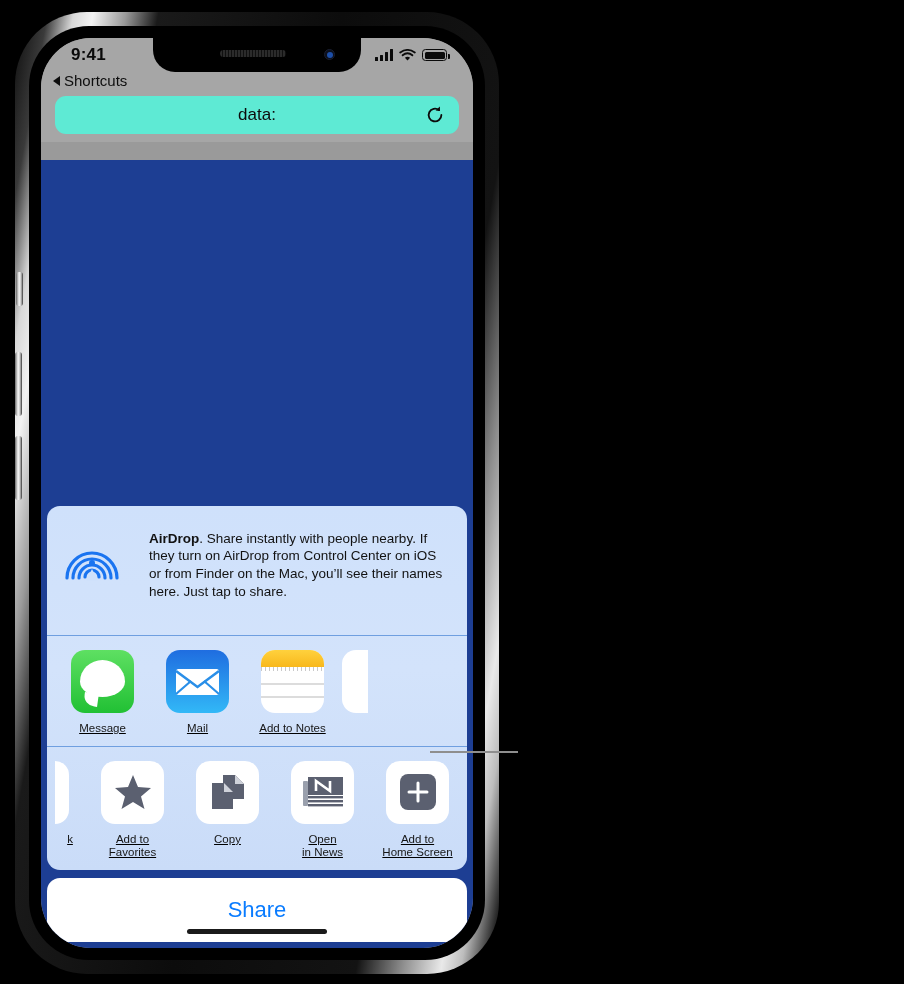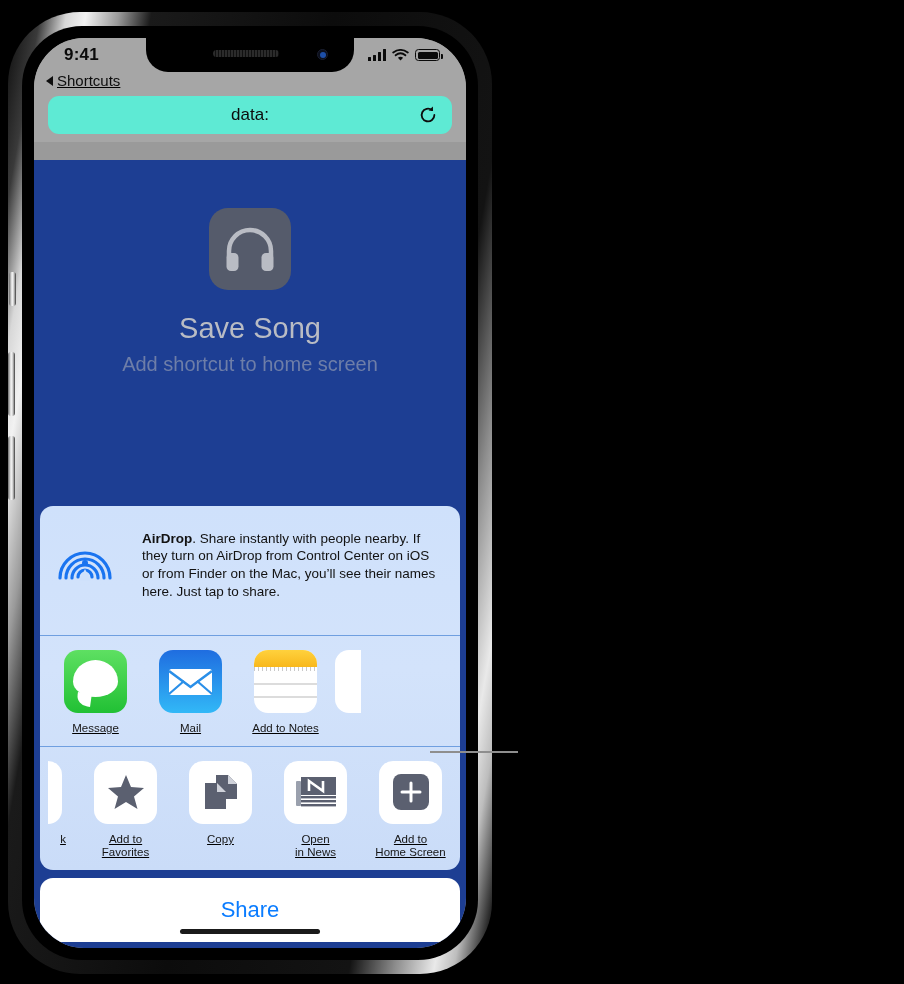--- a/index.html
+++ b/index.html
@@ -5,21 +5,21 @@
   * { box-sizing: border-box; margin: 0; padding: 0; }
   body {
     width: 904px; height: 984px;
     background: #000;
     font-family: "Liberation Sans", sans-serif;
     overflow: hidden;
     position: relative;
   }
 
   
-  .phone-wrap { position: absolute; left: 8px; top: 12px; width: 440px; height: 962px; }
+  .phone-wrap { position: absolute; left: 15px; top: 12px; width: 440px; height: 962px; }
 
   .phone-frame {
     position: absolute; left: 0; top: 0; width: 484px; height: 962px;
     border-radius: 72px;
     background: linear-gradient(100deg,#0a0a0a 0%, #3a3a3a 5%, #d8d8d8 9%, #f2f2f2 12%, #9a9a9a 17%, #1a1a1a 22%, #0c0c0c 50%, #131313 78%, #8d8d8d 85%, #e9e9e9 91%, #bdbdbd 94%, #2a2a2a 98%, #000 100%);
   }
   .phone-inner-bezel {
     position: absolute; left: 14px; top: 14px; width: 456px; height: 934px;
     border-radius: 60px; background: #000;
   }
@@ -64,21 +64,21 @@
   .sb-time { font-size: 17px; font-weight: bold; color:#0a0a0a; letter-spacing:.2px; }
   .sb-right { display:flex; align-items:center; gap:6px; }
   .sig { display:flex; align-items:flex-end; gap:2px; height:12px; }
   .sig i { display:block; width:3px; background:#0a0a0a; border-radius:.5px; }
   .sig i:nth-child(1){height:4px}.sig i:nth-child(2){height:6px}
   .sig i:nth-child(3){height:9px}.sig i:nth-child(4){height:12px}
   .batt { width:25px; height:12px; border:1.5px solid #0a0a0a; border-radius:3.5px; position:relative; padding:1.5px;}
   .batt::after{content:"";position:absolute;right:-4px;top:3.5px;width:2px;height:5px;background:#0a0a0a;border-radius:0 1px 1px 0;}
   .batt span{display:block;height:100%;width:100%;background:#0a0a0a;border-radius:1.5px;}
 
-  .backrow { padding: 0 0 4px 12px; display:flex; align-items:center;text-decoration:underline; }
+  .backrow { padding: 0 0 4px 12px; display:flex; align-items:center; }
   .backbtn { display:flex; align-items:center; gap:4px; font-size:15px; color:#0d0d0d; }
   .tri-left { width:0;height:0;border-top:5px solid transparent;border-bottom:5px solid transparent;border-right:7px solid #0d0d0d; }
 
   .urlbar {
     margin: 3px 14px 0 14px; height: 38px; background:#5eead4; border-radius:11px;
     display:flex; align-items:center; justify-content:center; position:relative;
   }
   .urltext { font-size:17px; color:#0c0c0c; }
   .reload { position:absolute; right:14px; top:50%; transform:translateY(-50%); width:20px; height:20px; }
 
@@ -204,31 +204,20 @@
       <div class="urlbar">
         <span class="urltext">data:</span>
         <svg class="reload" viewBox="0 0 22 22">
           <path d="M18 11 a7 7 0 1 1 -2.6 -5.4" stroke="#0c0c0c" stroke-width="2" fill="none" stroke-linecap="round"></path>
           <path d="M16.4 1.6 L16.4 6.6 L11.6 6.0 Z" fill="#0c0c0c"></path>
         </svg>
       </div>
     </div>
 
     <div class="page">
-      <div class="page-hero">
-        <div class="hero-icon">
-          <svg width="54" height="48" viewBox="0 0 54 48">
-            <path d="M6 31 V26 A21 21 0 0 1 48 26 V31" stroke="#b9bcc4" stroke-width="4.5" fill="none" stroke-linecap="round"></path>
-            <rect x="3.5" y="28" width="12" height="18" rx="4.5" fill="#b9bcc4"></rect>
-            <rect x="38.5" y="28" width="12" height="18" rx="4.5" fill="#b9bcc4"></rect>
-          </svg>
-        </div>
-        <div class="hero-title">Save Song</div>
-        <div class="hero-sub">Add shortcut to home screen</div>
-      </div>
 
       <div class="sheet">
         <div class="sheet-card">
 
           <div class="airdrop">
             <div class="airdrop-icon">
               <svg viewBox="0 0 58 58" width="58" height="58">
                 <g stroke="#1a74f0" fill="none" stroke-width="3.2" stroke-linecap="round">
                   <path d="M4 46 A25 25 0 0 1 54 46"></path>
                   <path d="M10 46 A19 19 0 0 1 48 46"></path>

